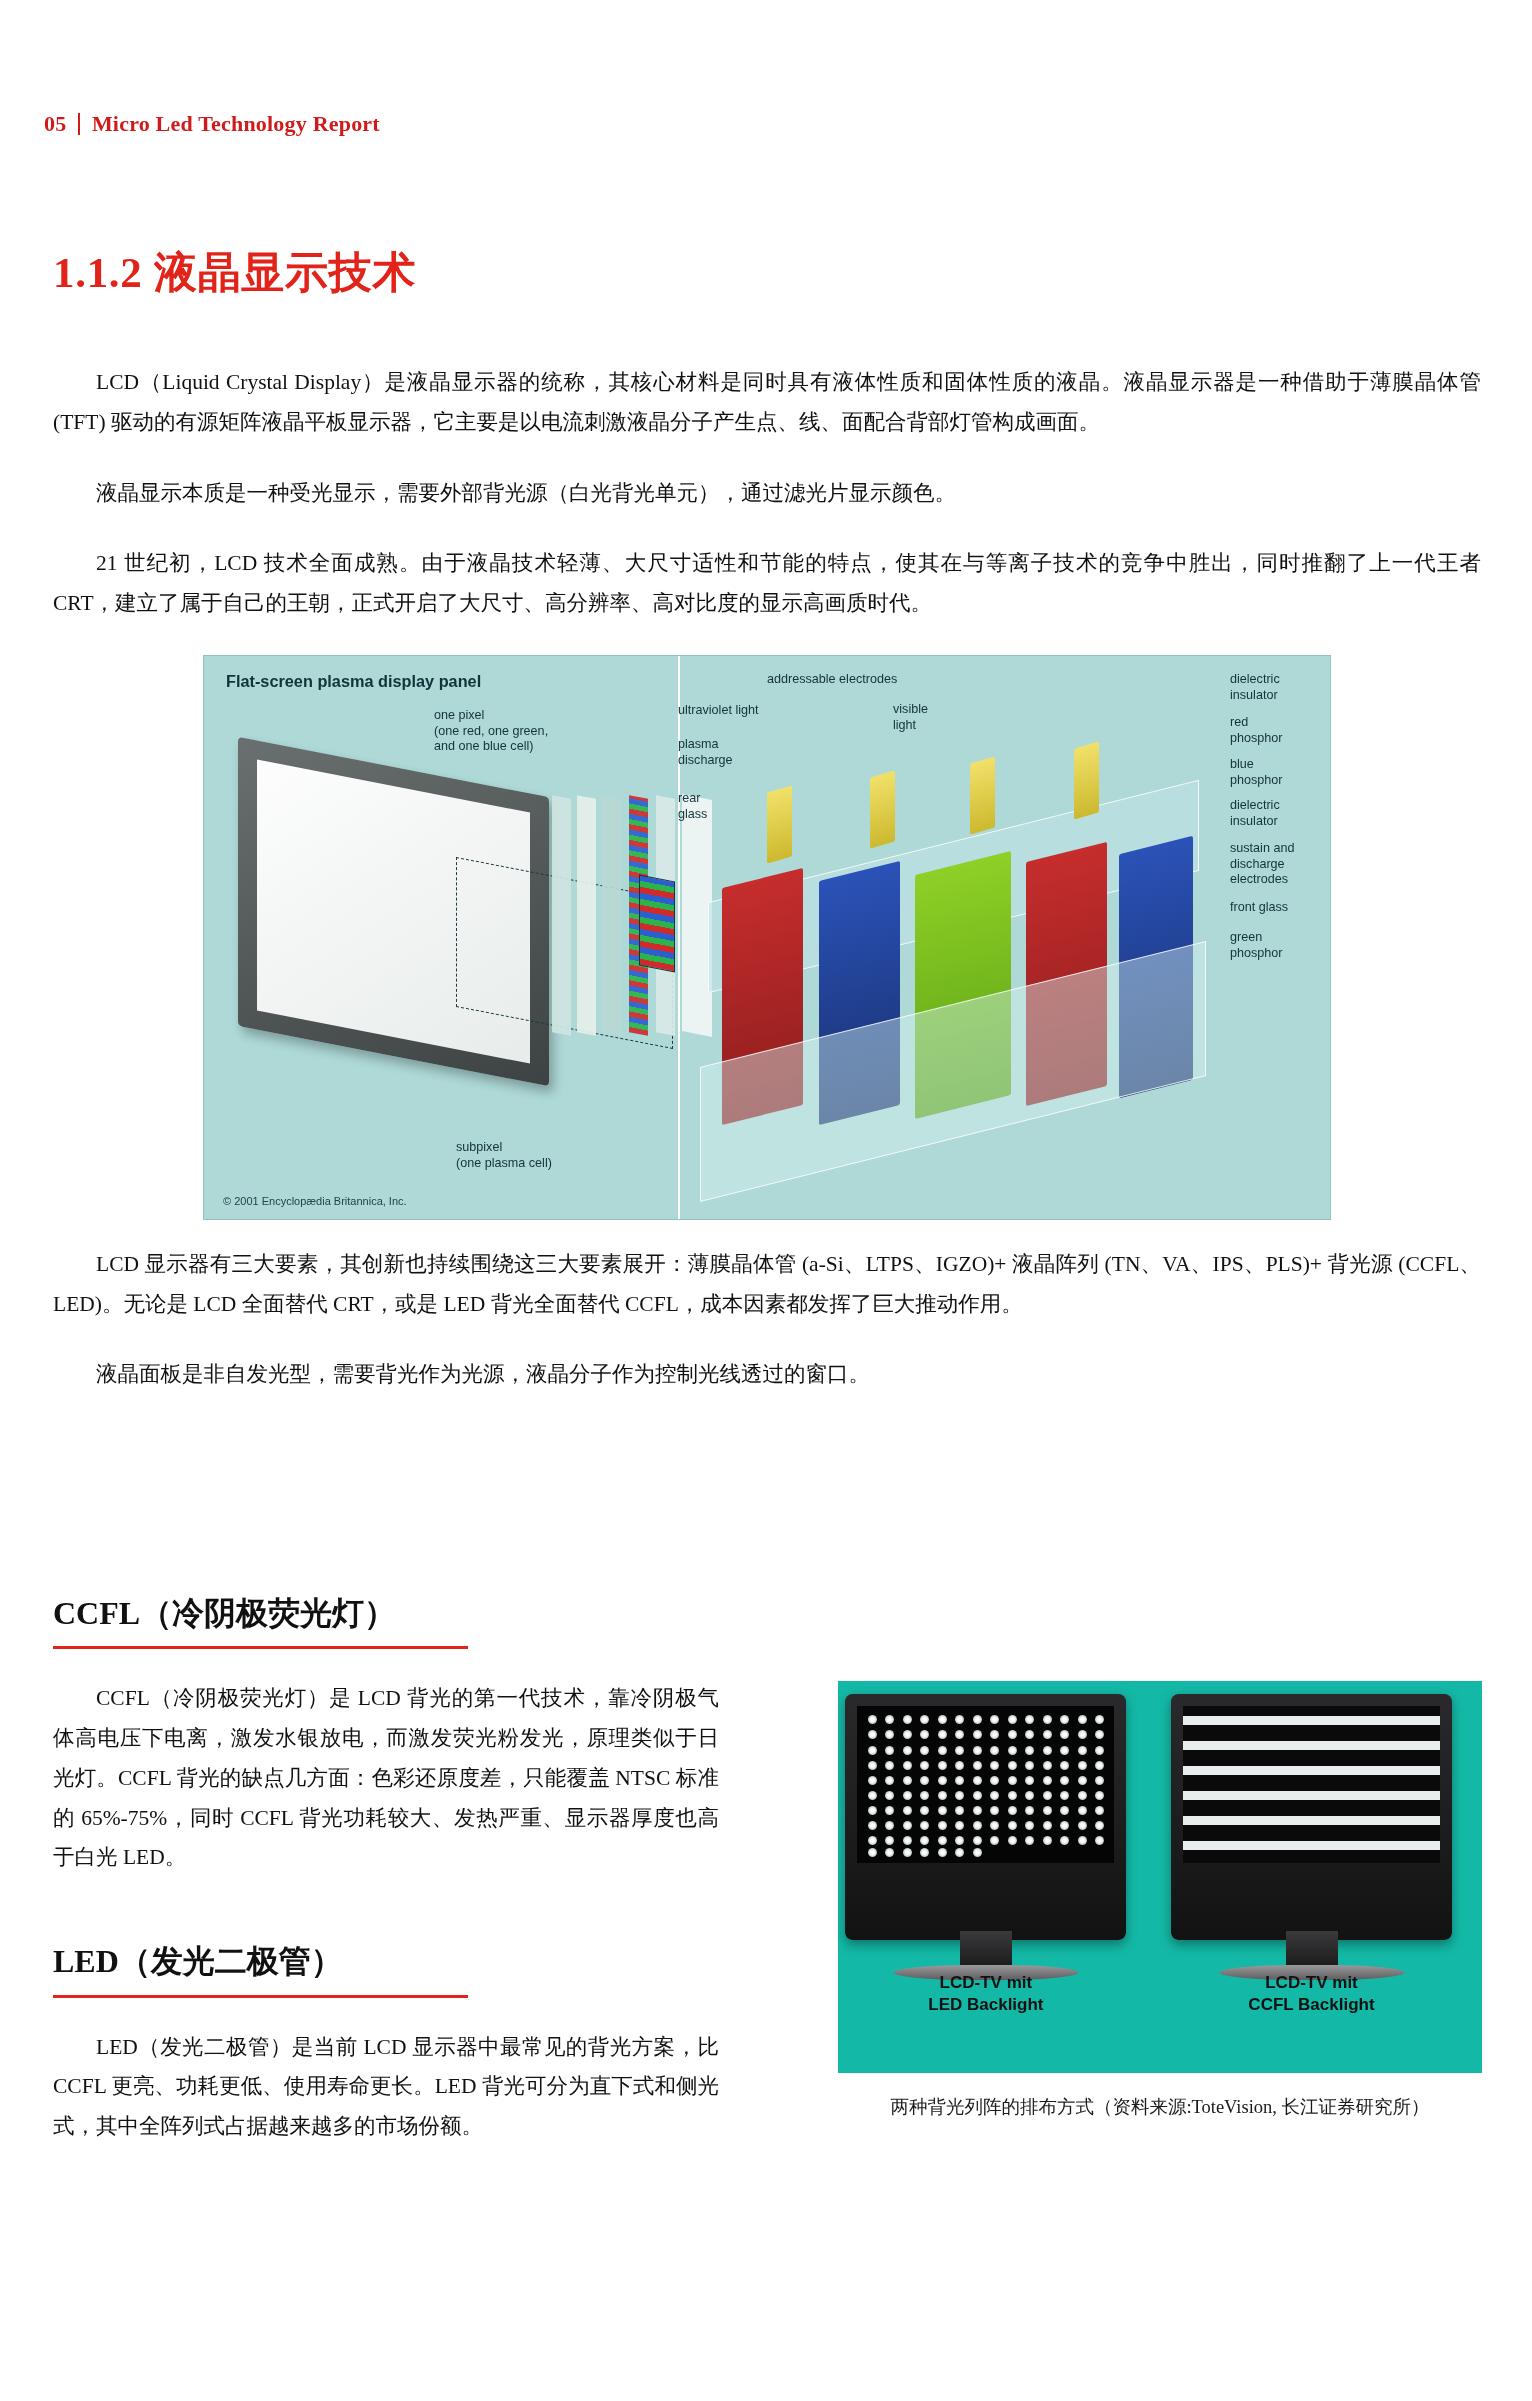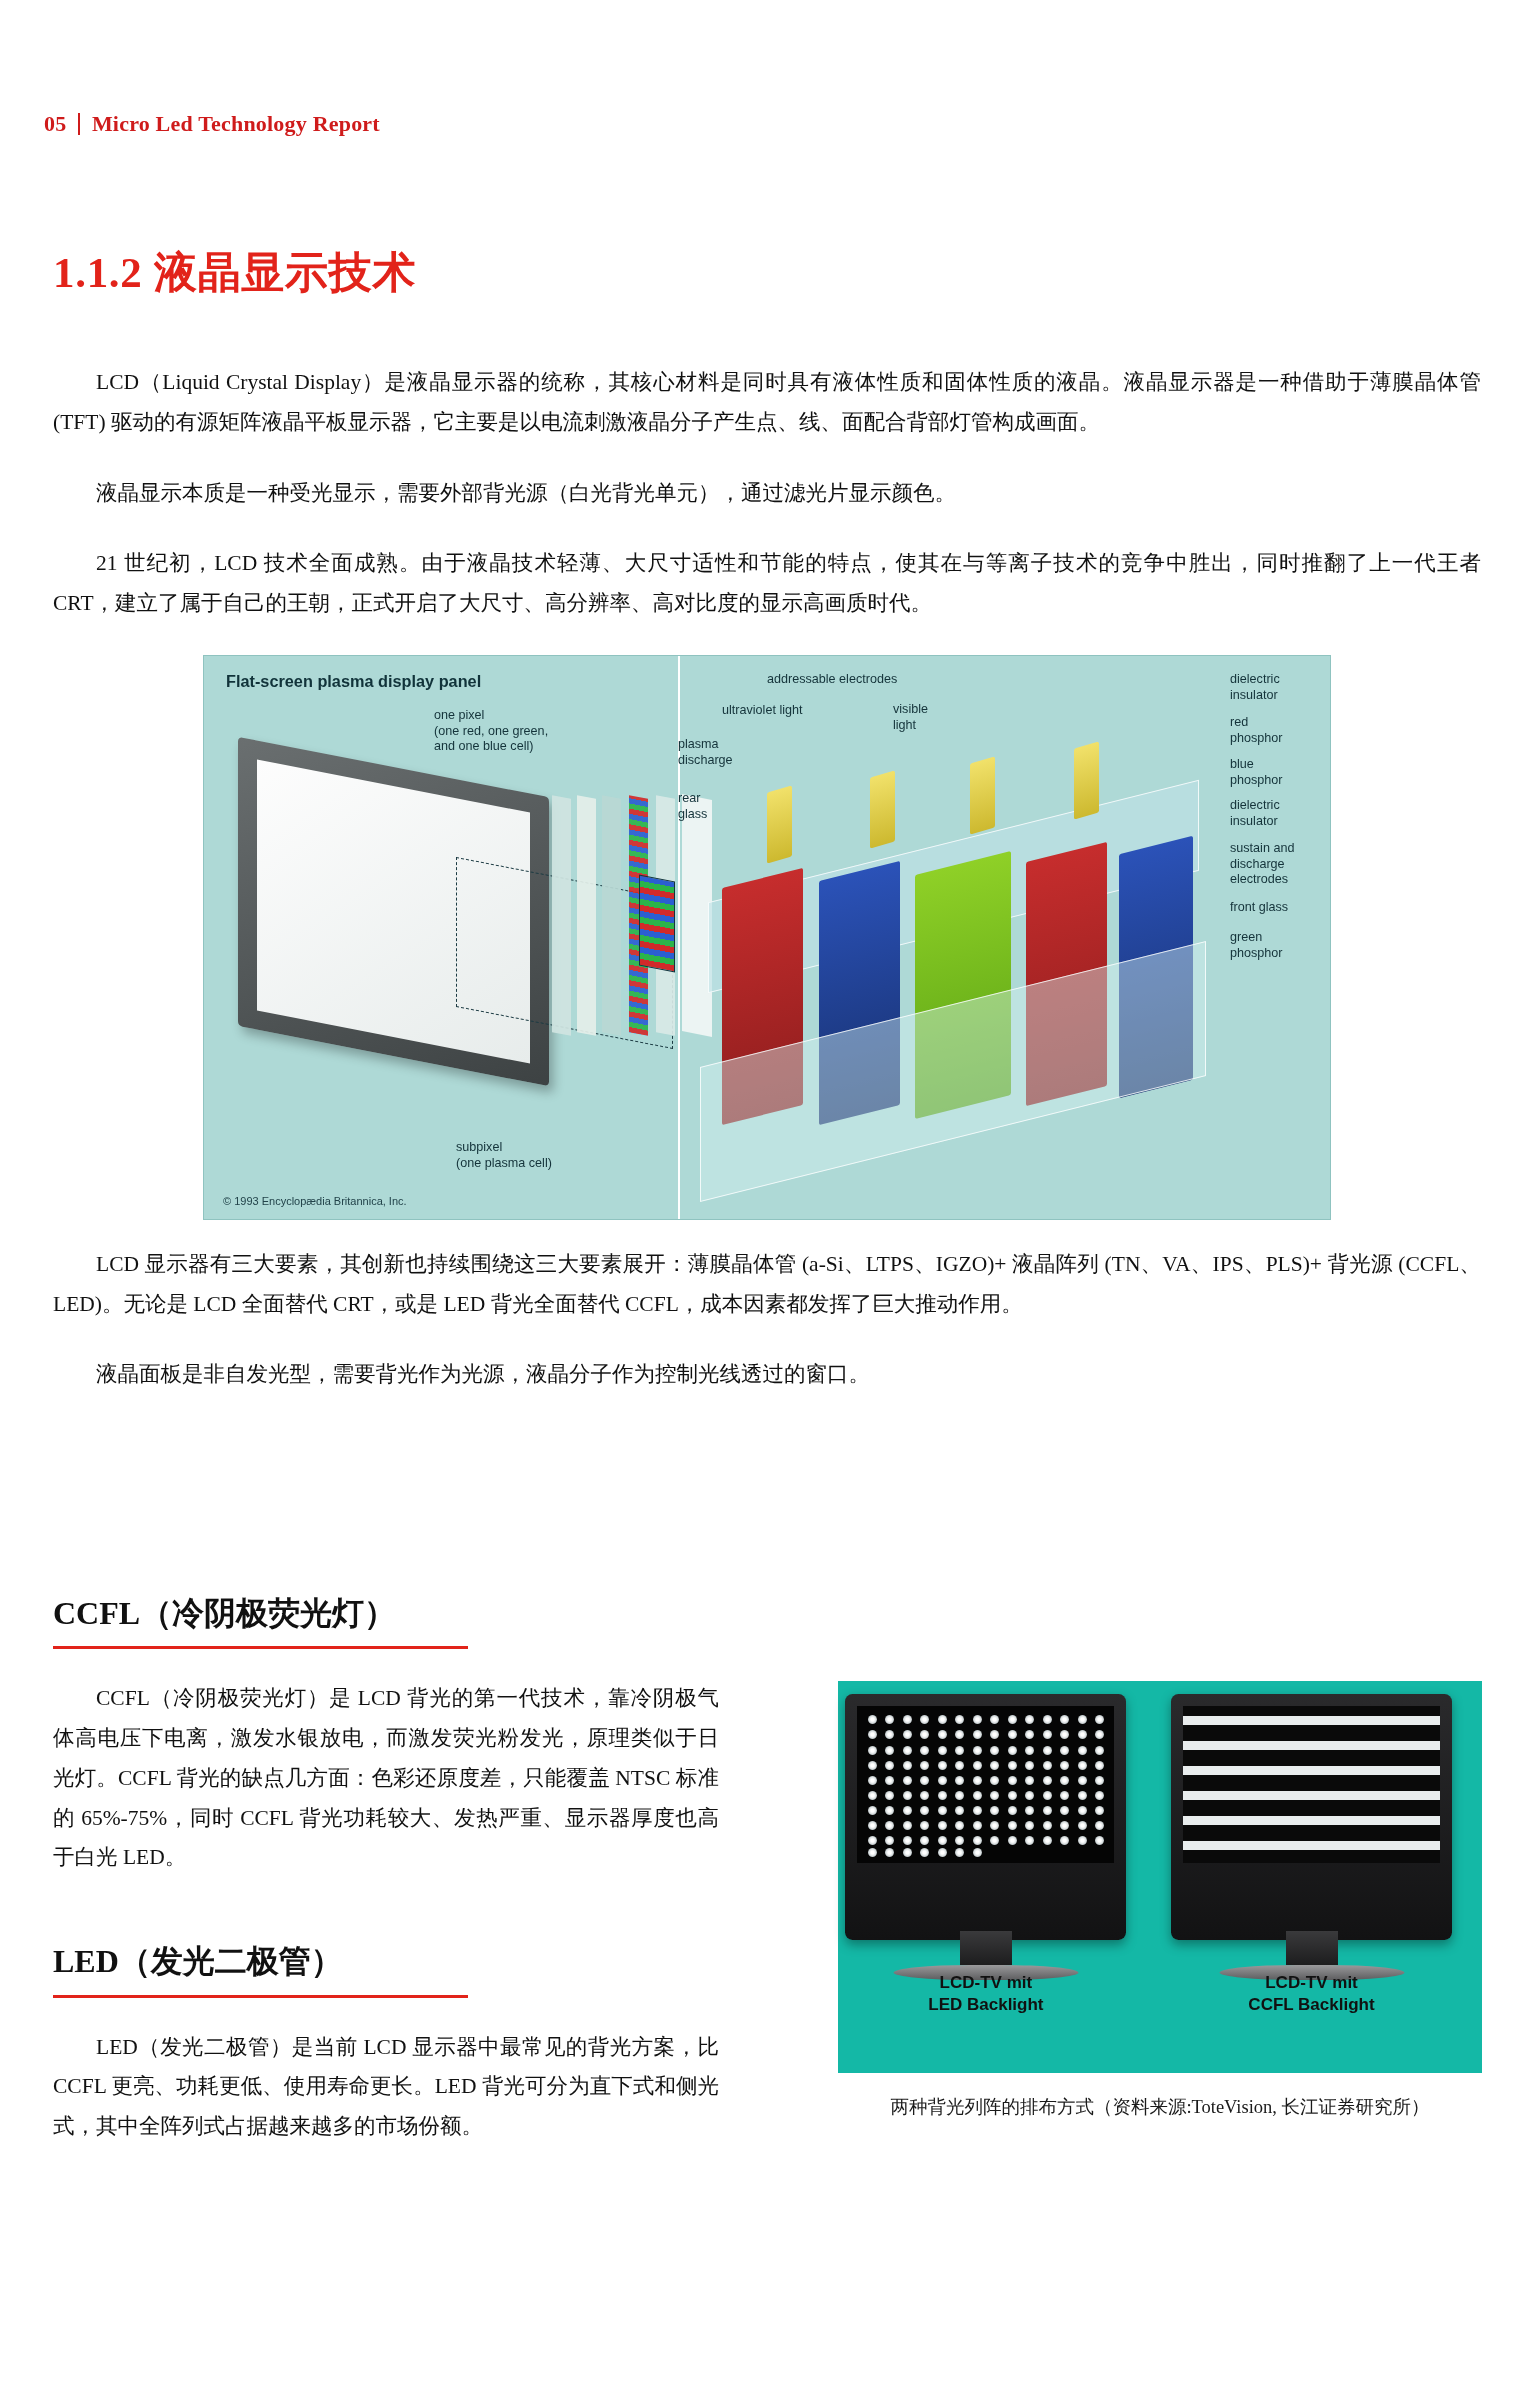--- a/index.html
+++ b/index.html
@@ -296,21 +296,21 @@
     <p class="para">LCD（Liquid Crystal Display）是液晶显示器的统称，其核心材料是同时具有液体性质和固体性质的液晶。液晶显示器是一种借助于薄膜晶体管 (TFT) 驱动的有源矩阵液晶平板显示器，它主要是以电流刺激液晶分子产生点、线、面配合背部灯管构成画面。</p>
     <p class="para">液晶显示本质是一种受光显示，需要外部背光源（白光背光单元），通过滤光片显示颜色。</p>
     <p class="para">21 世纪初，LCD 技术全面成熟。由于液晶技术轻薄、大尺寸适性和节能的特点，使其在与等离子技术的竞争中胜出，同时推翻了上一代王者 CRT，建立了属于自己的王朝，正式开启了大尺寸、高分辨率、高对比度的显示高画质时代。</p>
 
     <div class="fig1-wrap">
       <div class="fig1">
 
         <div class="divline"></div>
 
         <div class="panel-title">Flat-screen plasma display panel</div>
-        <div class="copy">© 1993 Encyclopædia Britannica, Inc.</div>
+        <div class="copy">© 2001 Encyclopædia Britannica, Inc.</div>
 
         <div class="mon-outer">
           <div class="mon-inner"></div>
         </div>
         <div class="dash-box"></div>
 
         <div class="stack">
           <div class="slab" style="left:0;background:#cfe4e1;"></div>
           <div class="slab" style="left:25px;background:#e4efe9;"></div>
           <div class="slab" style="left:50px;background:#b9d8d4;"></div>
@@ -339,21 +339,21 @@
         <div class="cell" style="left:915px; top:189px; width:74px; height:244px; background:linear-gradient(180deg,#2b52b8,#17306e);"></div>
 
         <div class="glasspane" style="left:496px; top:348px; width:504px; height:133px; background:rgba(210,240,240,.45);"></div>
 
         <div class="electrode" style="left:563px; top:133px;"></div>
         <div class="electrode" style="left:666px; top:118px;"></div>
         <div class="electrode" style="left:766px; top:104px;"></div>
         <div class="electrode" style="left:870px; top:89px;"></div>
 
         <div class="lbl" style="left:563px; top:16.3px; width:170px;">addressable electrodes</div>
-        <div class="lbl" style="left:474px; top:47px; width:126px;padding-left:44px;">ultraviolet light</div>
+        <div class="lbl" style="left:474px; top:47px; width:126px;">ultraviolet light</div>
         <div class="lbl" style="left:689px; top:46px; width:67px;">
           <div>visible</div>
           <div>light</div>
         </div>
         <div class="lbl" style="left:474px; top:81px; width:104px;">
           <div>plasma</div>
           <div>discharge</div>
         </div>
         <div class="lbl" style="left:474px; top:135px; width:74px;">
           <div>rear</div>

